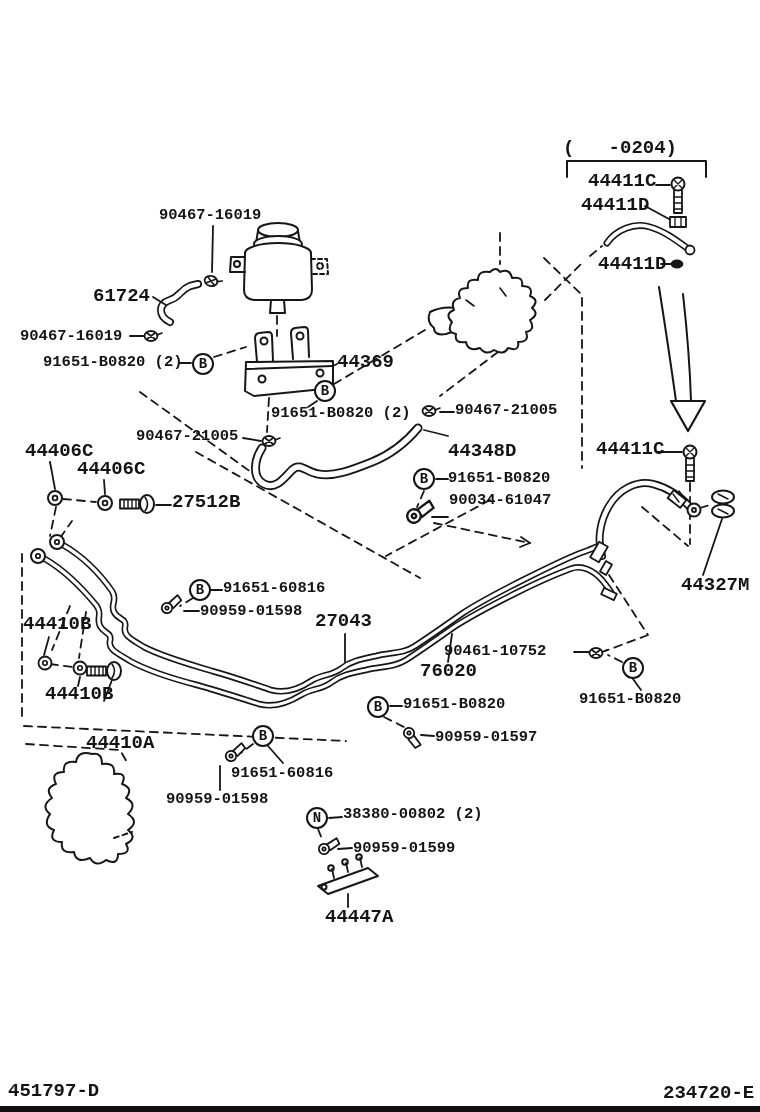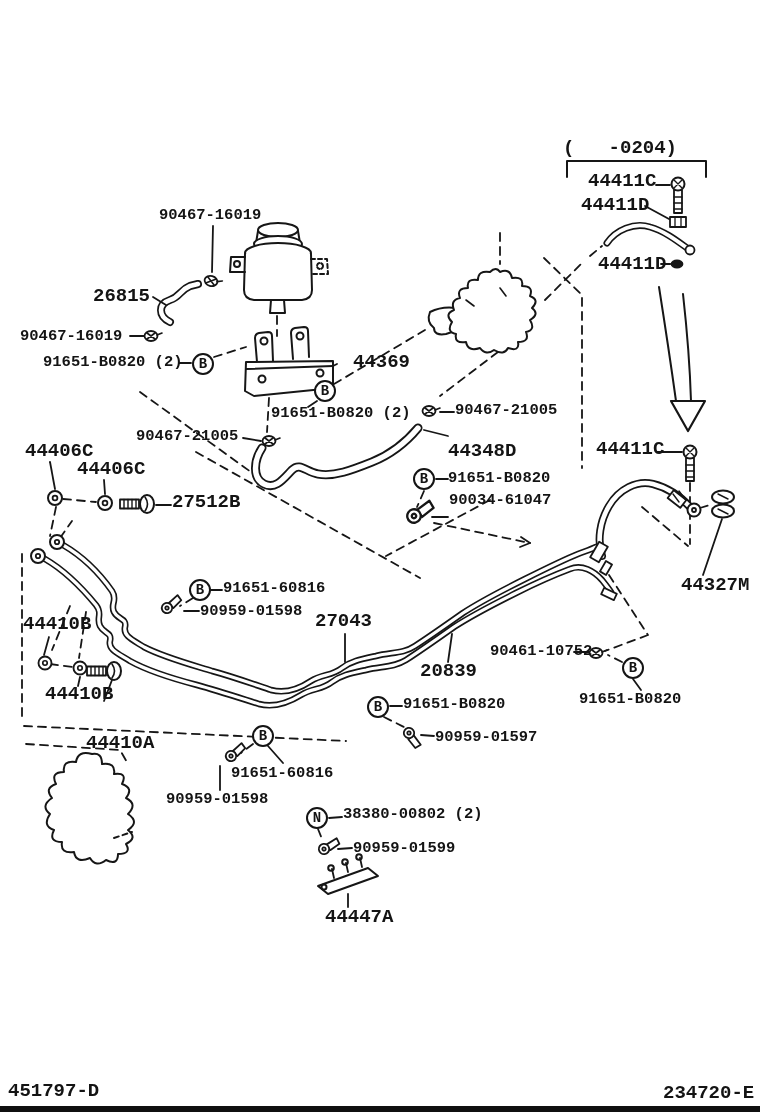--- a/index.html
+++ b/index.html
@@ -264,43 +264,43 @@
     <path d="M645,206 L669,219"></path>
     <path d="M661,264 L670,264"></path>
   </g>
 </svg>
 
 <div class="lbl lg" style="left:563px;top:139px">(   -0204)</div>
 <div class="lbl lg" style="left:588px;top:172px">44411C</div>
 <div class="lbl lg" style="left:581px;top:196px">44411D</div>
 <div class="lbl lg" style="left:598px;top:255px">44411D</div>
 <div class="lbl sm" style="left:159px;top:207px">90467-16019</div>
-<div class="lbl lg" style="left:93px;top:287px">26815</div>
+<div class="lbl lg" style="left:93px;top:287px">61724</div>
 <div class="lbl sm" style="left:20px;top:328px">90467-16019</div>
 <div class="lbl sm" style="left:43px;top:354px">91651-B0820 (2)</div>
-<div class="lbl lg" style="left:353px;top:353px">44369</div>
+<div class="lbl lg" style="left:337px;top:353px">44369</div>
 <div class="lbl sm" style="left:271px;top:405px">91651-B0820 (2)</div>
 <div class="lbl sm" style="left:455px;top:402px">90467-21005</div>
 <div class="lbl lg" style="left:448px;top:442px">44348D</div>
 <div class="lbl sm" style="left:136px;top:428px">90467-21005</div>
 <div class="lbl lg" style="left:25px;top:442px">44406C</div>
 <div class="lbl lg" style="left:77px;top:460px">44406C</div>
 <div class="lbl lg" style="left:172px;top:493px">27512B</div>
 <div class="lbl sm" style="left:448px;top:470px">91651-B0820</div>
 <div class="lbl sm" style="left:449px;top:492px">90034-61047</div>
 <div class="lbl lg" style="left:596px;top:440px">44411C</div>
 <div class="lbl lg" style="left:681px;top:576px">44327M</div>
 <div class="lbl sm" style="left:223px;top:580px">91651-60816</div>
 <div class="lbl sm" style="left:200px;top:603px">90959-01598</div>
 <div class="lbl lg" style="left:315px;top:612px">27043</div>
 <div class="lbl lg" style="left:23px;top:615px">44410B</div>
 <div class="lbl lg" style="left:45px;top:685px">44410B</div>
 <div class="lbl lg" style="left:86px;top:734px">44410A</div>
-<div class="lbl sm" style="left:490px;top:643px">90461-10752</div>
-<div class="lbl lg" style="left:420px;top:662px">20839</div>
+<div class="lbl sm" style="left:444px;top:643px">90461-10752</div>
+<div class="lbl lg" style="left:420px;top:662px">76020</div>
 <div class="lbl sm" style="left:579px;top:691px">91651-B0820</div>
 <div class="lbl sm" style="left:403px;top:696px">91651-B0820</div>
 <div class="lbl sm" style="left:435px;top:729px">90959-01597</div>
 <div class="lbl sm" style="left:231px;top:765px">91651-60816</div>
 <div class="lbl sm" style="left:166px;top:791px">90959-01598</div>
 <div class="lbl sm" style="left:343px;top:806px">38380-00802 (2)</div>
 <div class="lbl sm" style="left:353px;top:840px">90959-01599</div>
 <div class="lbl lg" style="left:325px;top:908px">44447A</div>
 
 <div class="marker" style="left:192px;top:353px">B</div>

